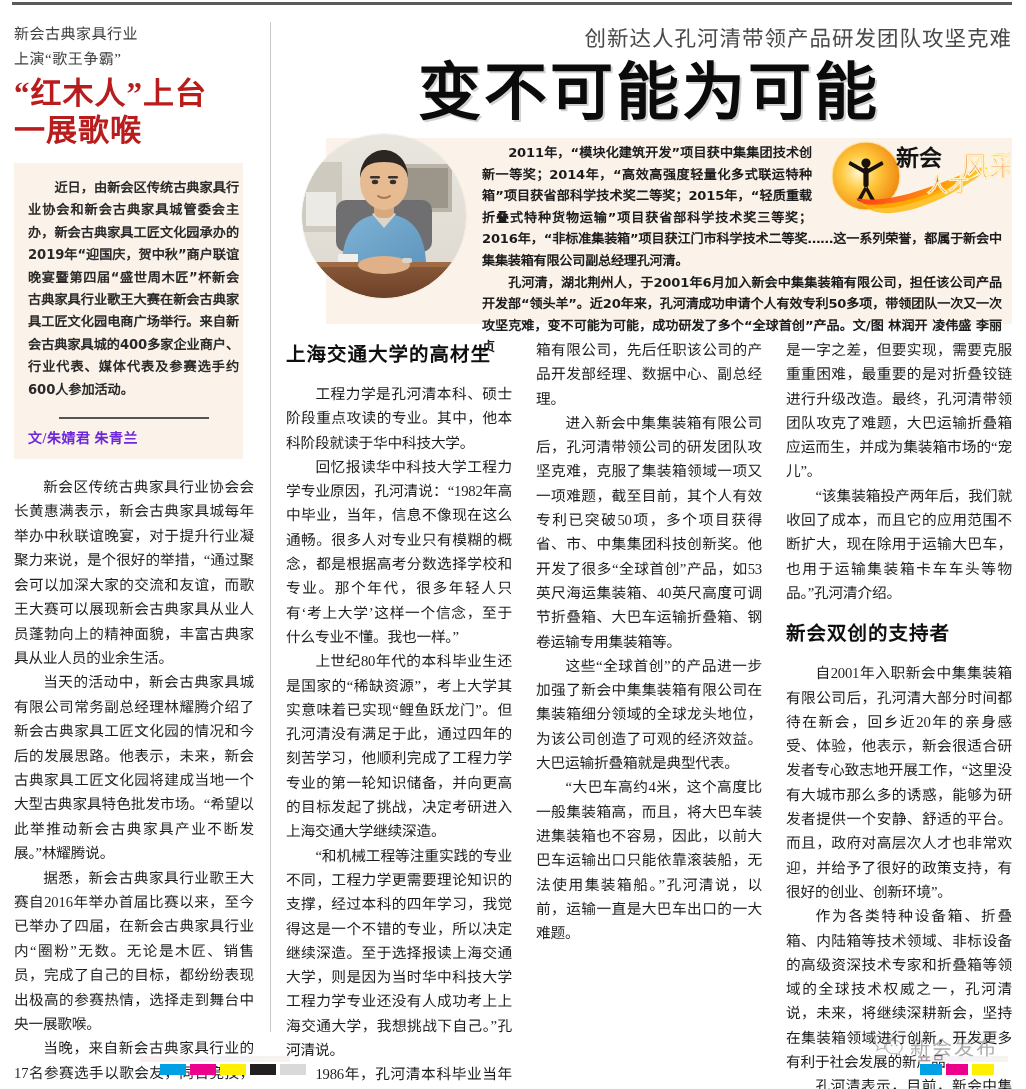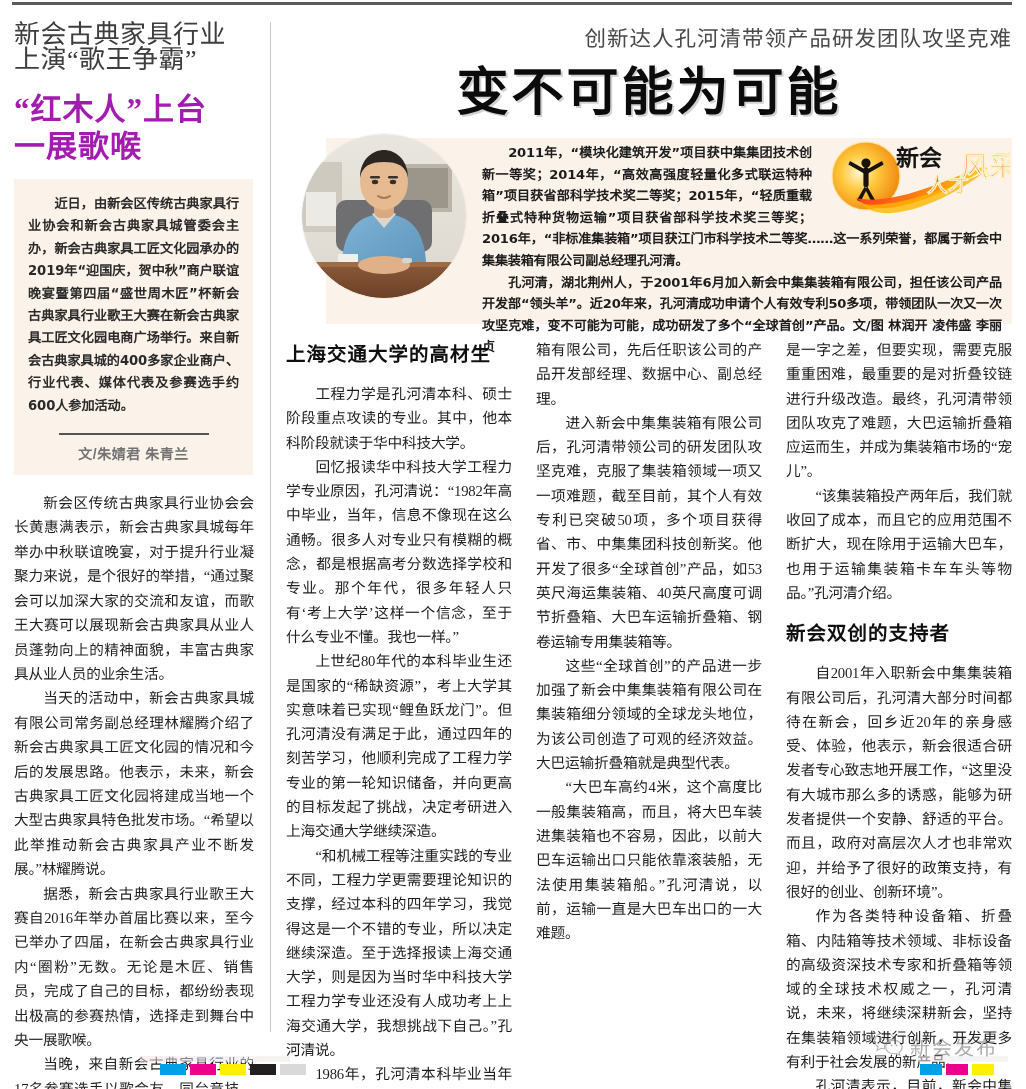--- a/index.html
+++ b/index.html
@@ -37,65 +37,64 @@
   
   .left-col {
     position: absolute;
     left: 14px;
     top: 22px;
     width: 240px;
   }
 
   .kicker {
     font-family: "Liberation Serif", "DejaVu Serif", serif;
-    font-size: 26px;
+    font-size: 15px;
     line-height: 25px;
     color: #3d3d3d;
     letter-spacing: 0.5px;
     font-weight: 400;
   }
 
   .left-headline {
     font-family: "Liberation Serif", "DejaVu Serif", serif;
     font-size: 31px;
     line-height: 37px;
     font-weight: 700;
-    color: #a21caf;
+    color: #b91c1c;
     letter-spacing: 1px;
-    margin-top: 19px;
+    margin-top: 3px;
   }
 
   .summary-box {
     margin-top: 14px;
     background: #fbf3ea;
-    padding: 14px 14px 12px 14px;
+    padding: 14px 4px 12px 14px;
     width: 211px;
   }
   .summary-text {
     font-family: "DejaVu Sans", "Liberation Sans", sans-serif;
     font-size: 13.2px;
     line-height: 22.4px;
     color: #2a2a2a;
     text-align: justify;
     text-indent: 2em;
     font-weight: 600;
     letter-spacing: -0.1px;
   }
   .byline-rule {
     margin: 16px auto 8px auto;
     width: 150px;
     height: 2px;
     background: #555;
   }
   .byline {
-    font-family: Liberation Sans, sans-serif;
+    font-family: Liberation Serif, serif;
     font-size: 14px;
     font-weight: 700;
-    text-align: center;
-    color: #737373;
+    color: #6d28d9;
     letter-spacing: 0.5px;
   }
 
   .left-body {
     margin-top: 16px;
   }
   .left-body p {
     font-family: "Liberation Serif", "DejaVu Serif", serif;
     font-size: 14.6px;
     line-height: 24.4px;
@@ -127,21 +126,21 @@
   .main-kicker {
     font-family: "Liberation Serif", "DejaVu Serif", serif;
     font-size: 21.5px;
     line-height: 30px;
     text-align: right;
     color: #4a4a4a;
     letter-spacing: 1px;
   }
   .main-headline {
     font-family: "DejaVu Serif", "Liberation Serif", serif;
-    font-size: 52px;
+    font-size: 63px;
     line-height: 72px;
     font-weight: 700;
     text-align: center;
     color: #0b0b0b;
     letter-spacing: 3px;
     text-shadow: 2px 2px 0 rgba(0,0,0,0.18);
     margin-top: 2px;
   }
 
   

